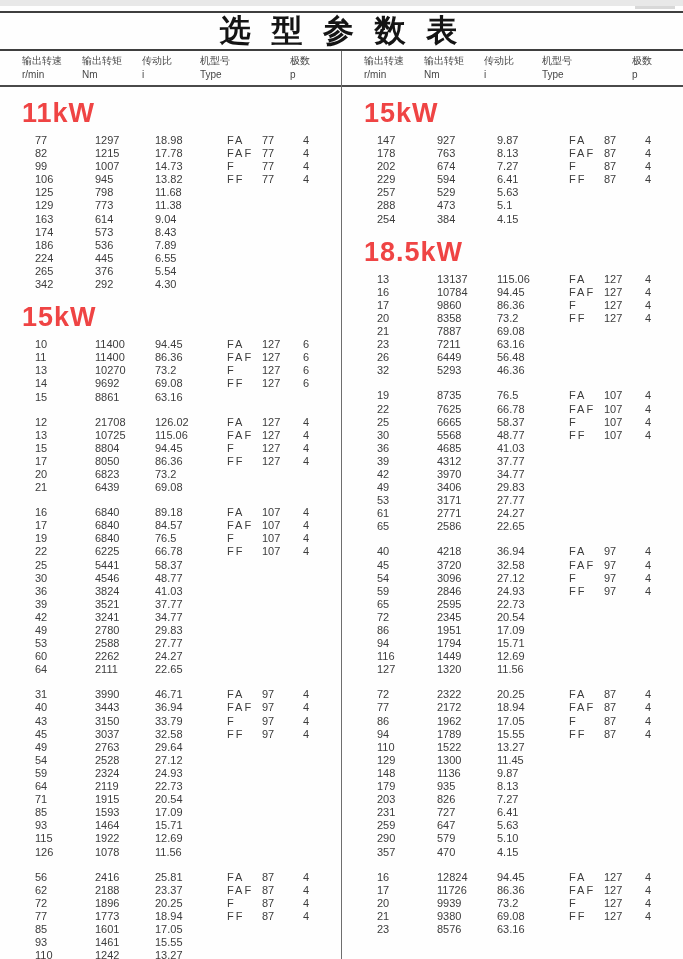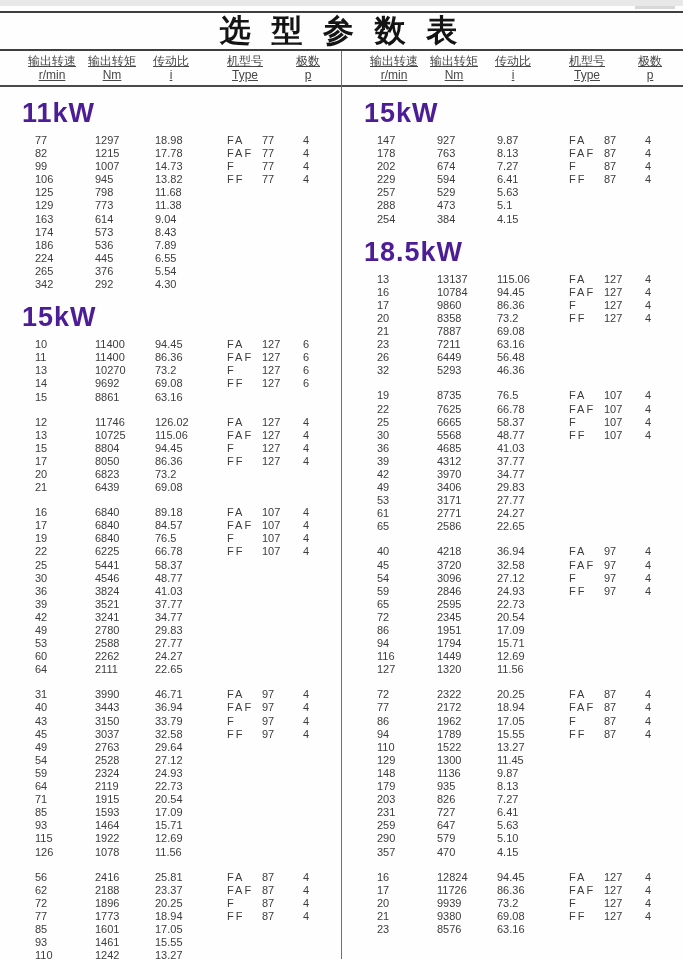--- a/index.html
+++ b/index.html
@@ -31,26 +31,26 @@
   .panel{width:341px;flex:0 0 341px;overflow:hidden;}
   .divider{width:1px;flex:0 0 1px;background:#6e6e6e;}
   
   .panel-header{
     display:grid;
     grid-template-columns:60px 60px 58px 90px 36px;
     padding:3px 0 2px 22px;
     border-bottom:2px solid #4a4a4a;
     height:29px;
   }
-  .hcell{text-align:center;font-size:12px;line-height:14px;color:#474747;text-decoration:underline;}
+  .hcell{font-size:10px;line-height:14px;color:#474747;}
   .hcell .sub{display:block;}
   
   .panel-body{padding-top:2px;}
   .section-heading{
-    font-size:27px;font-weight:bold;color:#4c1d95;
+    font-size:27px;font-weight:bold;color:#ef4444;
     margin:10px 0 7px 22px;letter-spacing:1px;line-height:28px;
   }
   .block{margin-bottom:12px;}
   .row{
     display:grid;
     grid-template-columns:60px 60px 58px 90px 36px;
     padding-left:22px;
     height:13.1px;line-height:13.1px;
     font-size:11px;
   }
@@ -196,21 +196,21 @@
               <div class="cell">15</div>
               <div class="cell">8861</div>
               <div class="cell">63.16</div>
               <div class="cell"></div>
               <div class="cell"></div>
             </div>
           </div>
           <div class="block">
             <div class="row">
               <div class="cell">12</div>
-              <div class="cell">11746</div>
+              <div class="cell">21708</div>
               <div class="cell">126.02</div>
               <div class="cell"><span class="type-prefix">FA</span><span class="type-num">127</span></div>
               <div class="cell">4</div>
             </div>
             <div class="row">
               <div class="cell">13</div>
               <div class="cell">10725</div>
               <div class="cell">115.06</div>
               <div class="cell"><span class="type-prefix">FAF</span><span class="type-num">127</span></div>
               <div class="cell">4</div>

